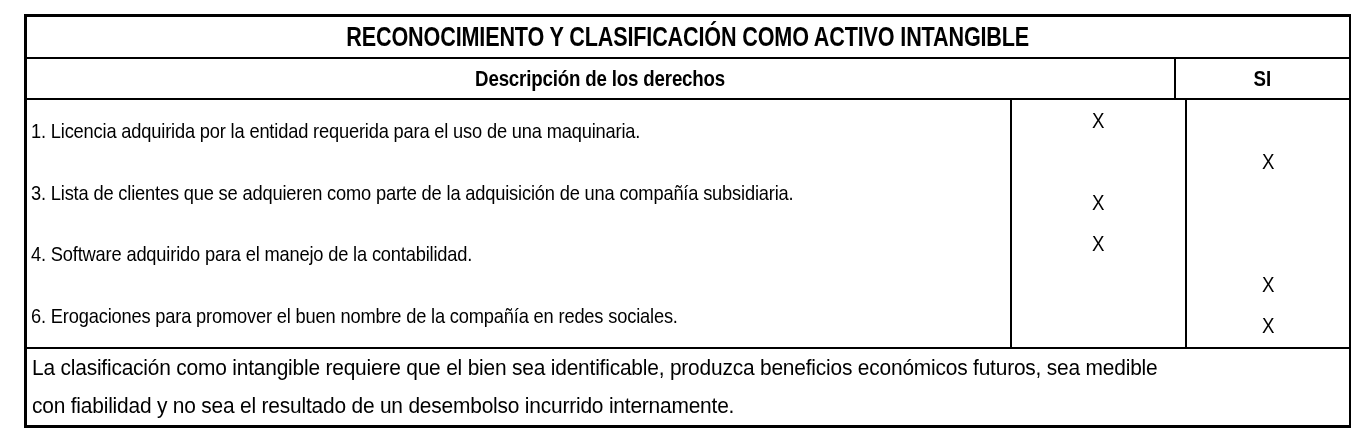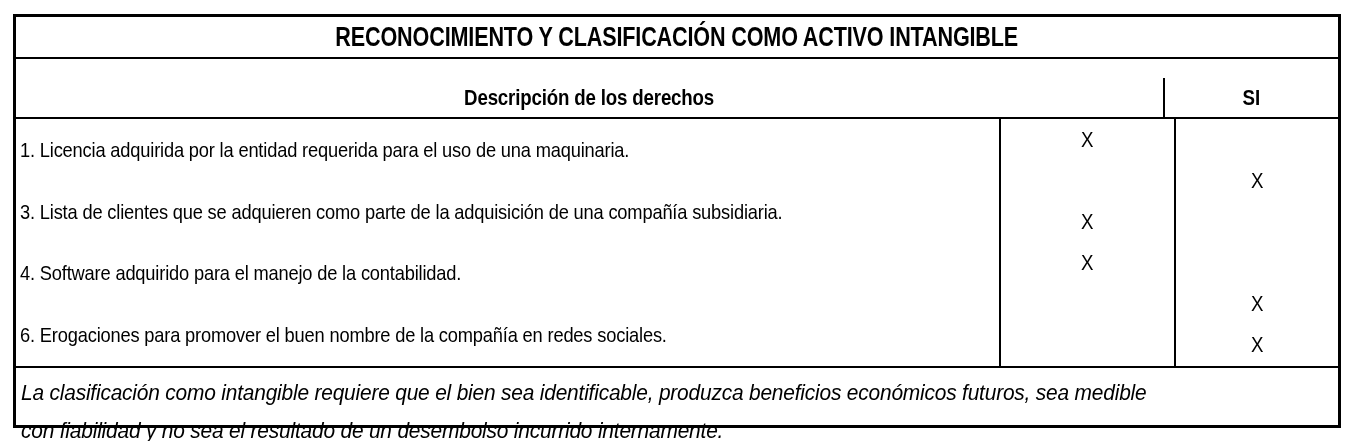--- a/index.html
+++ b/index.html
@@ -7,21 +7,21 @@
     padding: 0;
     background: #ffffff;
     width: 1351px;
     height: 441px;
     font-family: "Liberation Sans", sans-serif;
     color: #000000;
     overflow: hidden;
   }
   .tbl {
     position: absolute;
-    left: 13px;
+    left: 24px;
     top: 14px;
     width: 1328px;
     height: 414px;
     border: 3px solid #000000;
     box-sizing: border-box;
     background: #ffffff;
   }
   
   .title-row {
     height: 42px;
@@ -29,21 +29,20 @@
     border-bottom: 2px solid #000000;
     display: flex;
     align-items: center;
     justify-content: center;
   }
   .head-row {
     height: 41px;
     box-sizing: border-box;
     border-bottom: 2px solid #000000;
     display: flex;
-    margin-top: 19px;
   }
   .body-row {
     height: 247px;
     display: flex;
   }
   .foot-row {
     height: 78px;
     box-sizing: border-box;
     border-top: 2px solid #000000;
     display: flex;
@@ -101,22 +100,21 @@
   .mark-line { justify-content: center; }
   .mark-text {
     font-size: 22px;
     display: inline-block;
     transform: scaleX(0.85);
     transform-origin: 50% 50%;
   }
   .foot-line {
     height: 38px;
     display: flex;
-    align-items: flex-end;
-    font-style: italic;
+    align-items: center;
   }
   .foot-text {
     font-size: 22px;
     letter-spacing: -0.2px;
     display: inline-block;
     white-space: nowrap;
     transform: scaleX(0.95);
     transform-origin: 0 50%;
   }
 </style>

